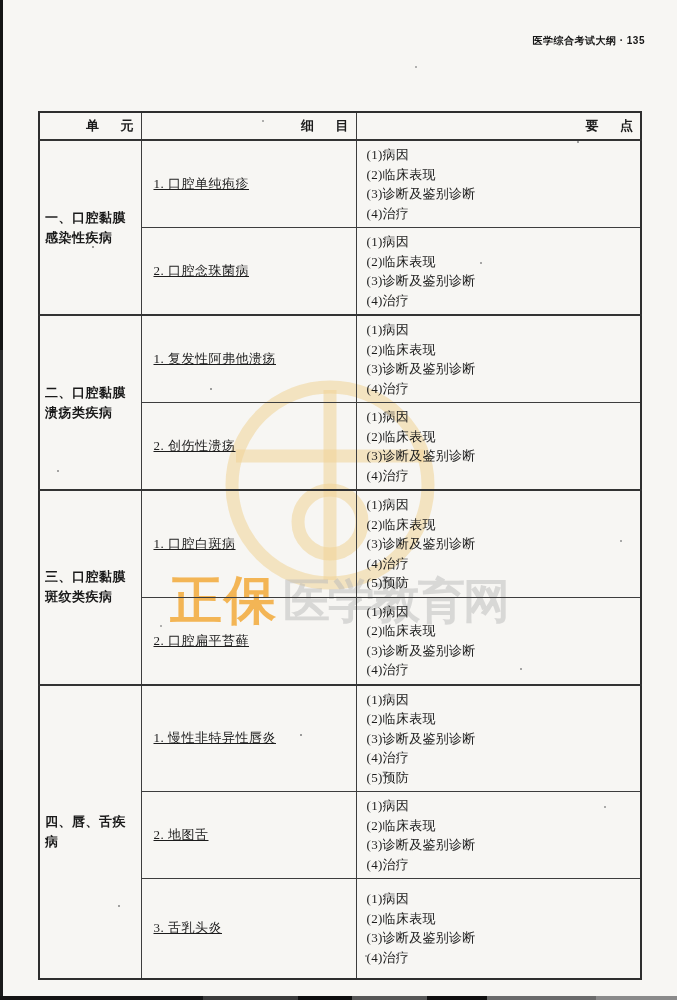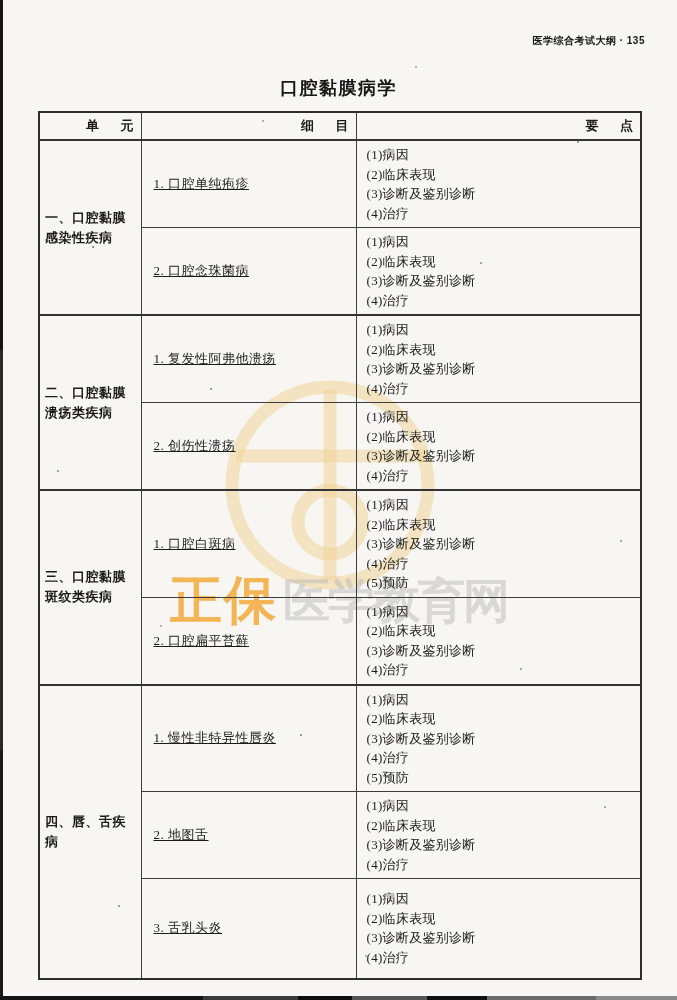--- a/index.html
+++ b/index.html
@@ -112,21 +112,20 @@
         <line x1="108" y1="16" x2="108" y2="206"></line>
         <line x1="14" y1="82" x2="202" y2="82"></line>
         <circle cx="108" cy="148" r="32"></circle>
       </g>
     </svg>
     <div class="wm-brand-orange">正保</div>
     <div class="wm-brand-gray">医学教育网</div>
   </div>
 
   <div class="header-right">医学综合考试大纲 · 135</div>
-  <div class="doc-title">口腔黏膜病学</div>
 
   <div class="table-wrap">
     <table class="syllabus">
       <colgroup>
         <col style="width:102px">
           <col style="width:215px">
           <col style="width:285px">
       </colgroup>
       <thead>
         <tr>

